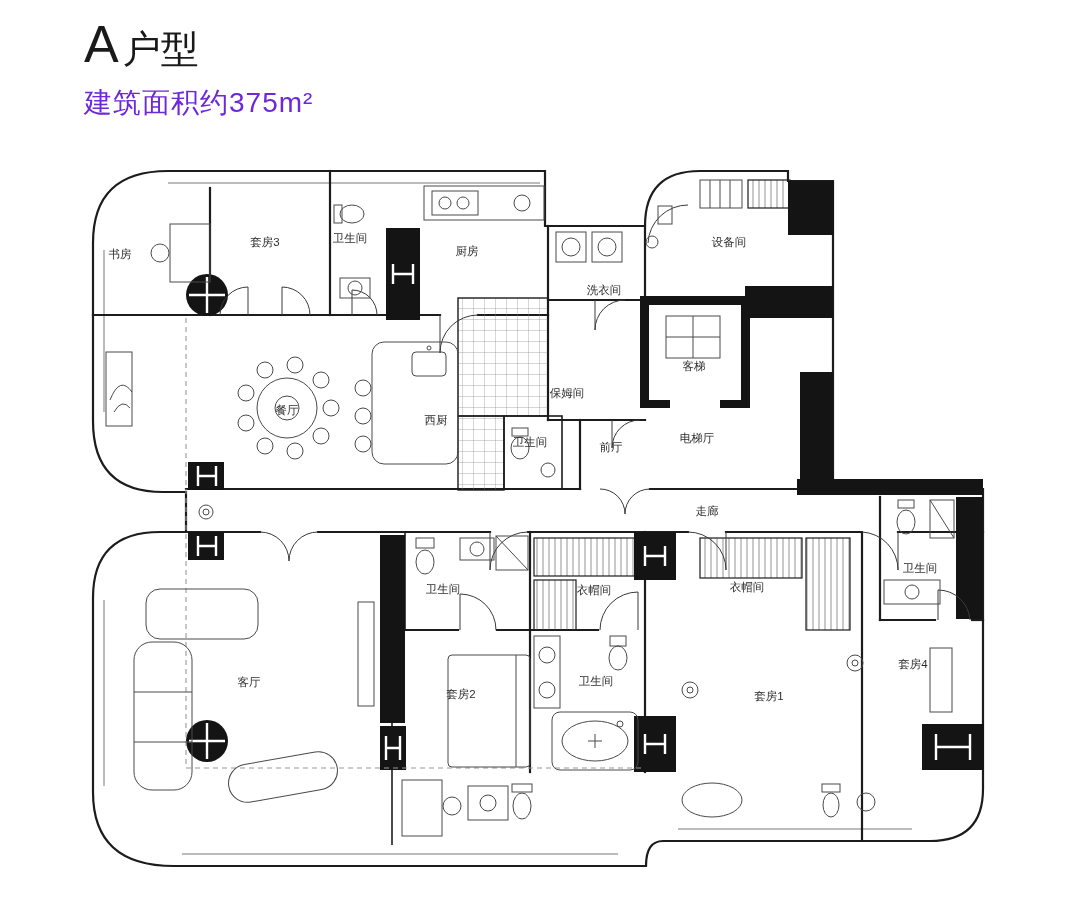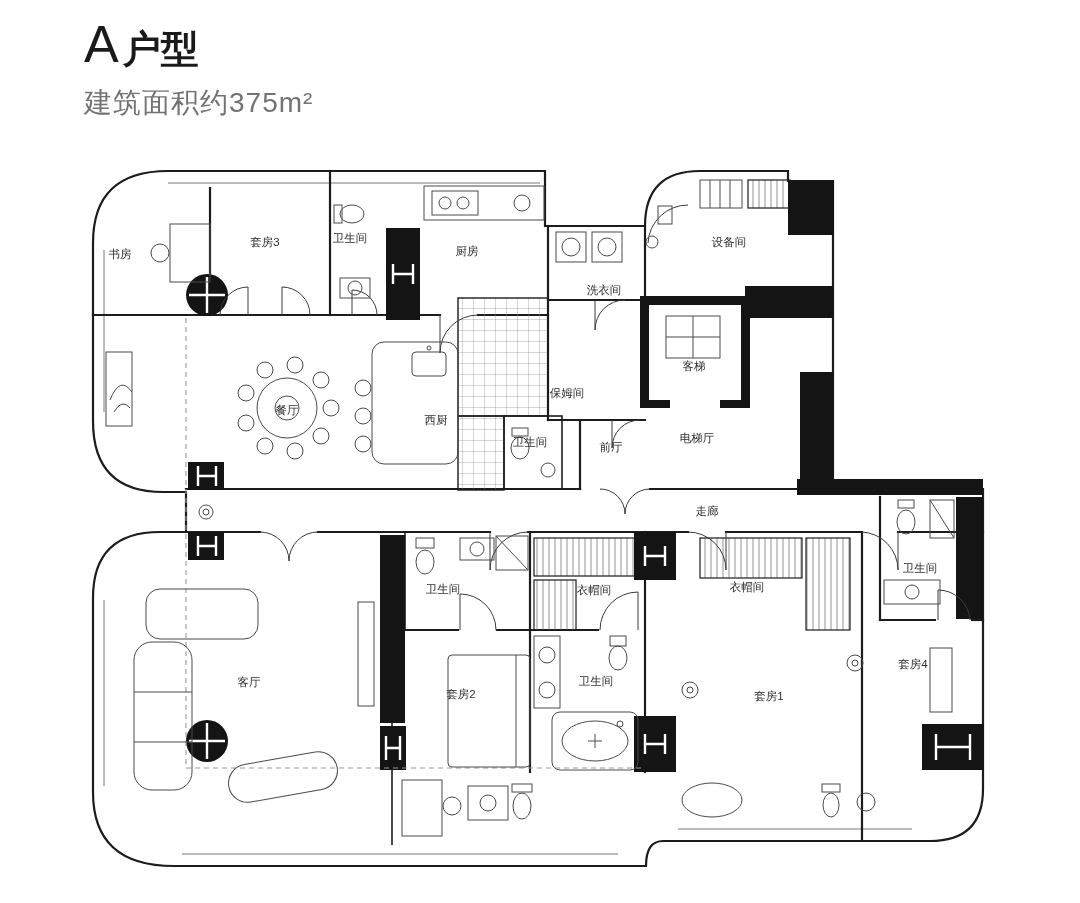--- a/index.html
+++ b/index.html
@@ -1,22 +1,22 @@
 <!DOCTYPE html>
 <html><head>
 <meta charset="utf-8">
 <style>
   html,body{margin:0;padding:0;background:#fff;}
   .page{position:relative;width:1080px;height:903px;background:#fff;overflow:hidden;
         font-family:"Liberation Sans",sans-serif;}
   .plan-header{position:absolute;left:84px;top:18px;color:#1a1a1a;}
   .plan-title{margin:0;line-height:1;display:flex;align-items:baseline;gap:4px;}
   .plan-title .letter{font-size:52px;font-weight:400;}
-  .plan-title .suffix{font-size:38px;font-weight:700;}
-  .plan-subtitle{margin:14px 0 0 0;font-size:28px;font-weight:500;letter-spacing:1px;color:#737373;}
+  .plan-title .suffix{font-size:38px;font-weight:400;}
+  .plan-subtitle{margin:14px 0 0 0;font-size:28px;font-weight:500;letter-spacing:1px;color:#6d28d9;}
   svg{position:absolute;left:0;top:0;}
   .wall{stroke:#1c1c1c;stroke-width:2.2;fill:none;stroke-linecap:square;}
   .thinw{stroke:#1c1c1c;stroke-width:1.6;fill:none;}
   .win{stroke:#6a6a6a;stroke-width:0.9;fill:none;}
   .furn{stroke:#4a4a4a;stroke-width:1;fill:none;}
   .door{stroke:#3a3a3a;stroke-width:1;fill:none;}
   .dash{stroke:#999;stroke-width:1.1;fill:none;stroke-dasharray:5 4;}
   .blk{fill:#141414;stroke:none;}
   .wsym{stroke:#fff;stroke-width:2.4;fill:none;}
   .cab{fill:url(#grid);stroke:#1c1c1c;stroke-width:1.4;}

